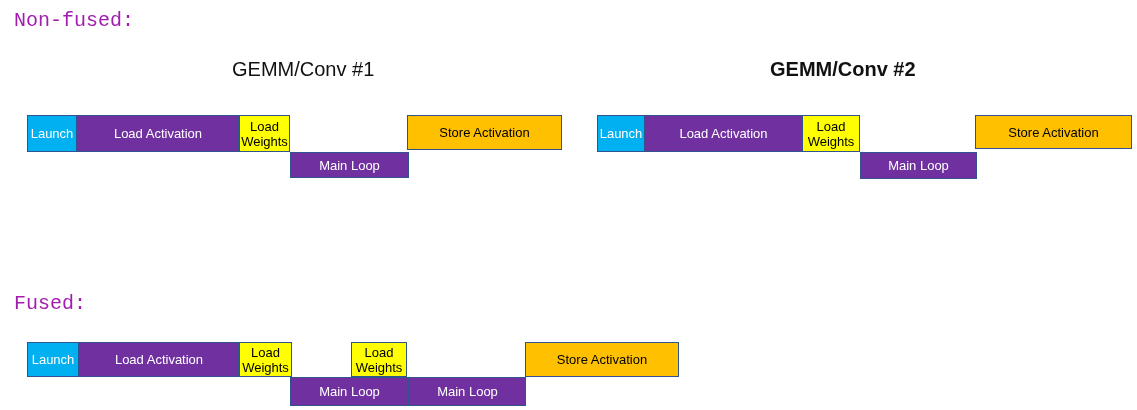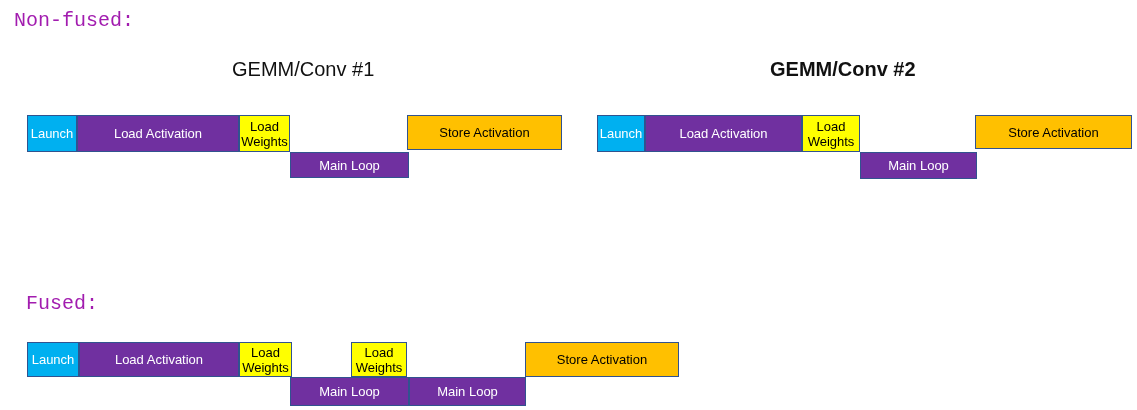--- a/index.html
+++ b/index.html
@@ -43,21 +43,21 @@
 </head>
 <body>
 
 <div class="canvas">
   <div class="section-label" style="left:14px; top:9px;">Non-fused:</div>
 
   <div class="chart-title" style="left:204px; top:57px;margin-left:28px;">GEMM/Conv #1</div>
 
   <div class="chart-title" style="left:770px; top:57px;font-weight:bold;">GEMM/Conv #2</div>
 
-  <div class="section-label" style="left:14px; top:292px;margin-left:12px;">Fused:</div>
+  <div class="section-label" style="left:14px; top:292px;">Fused:</div>
 
   <div class="bars-layer">
       <div class="bar" style="left: 15px; top: 115px; width: 50px; height: 37px; background: rgb(0, 176, 240); color: rgb(255, 255, 255); border-color: rgb(49, 83, 143);">Launch</div>
       <div class="bar" style="left: 65px; top: 115px; width: 162px; height: 37px; background: rgb(112, 48, 160); color: rgb(255, 255, 255); border-color: rgb(49, 83, 143);">Load Activation</div>
       <div class="bar" style="left: 227px; top: 115px; width: 51px; height: 37px; background: rgb(255, 255, 0); color: rgb(0, 0, 0); border-color: rgb(49, 83, 143);">Load Weights</div>
       <div class="bar" style="left: 278px; top: 152px; width: 119px; height: 26px; background: rgb(112, 48, 160); color: rgb(255, 255, 255); border-color: rgb(49, 83, 143);">Main Loop</div>
       <div class="bar" style="left: 395px; top: 115px; width: 155px; height: 35px; background: rgb(255, 192, 0); color: rgb(0, 0, 0); border-color: rgb(49, 83, 143);">Store Activation</div>
       <div class="bar" style="left: 585px; top: 115px; width: 48px; height: 37px; background: rgb(0, 176, 240); color: rgb(255, 255, 255); border-color: rgb(49, 83, 143);">Launch</div>
       <div class="bar" style="left: 633px; top: 115px; width: 157px; height: 37px; background: rgb(112, 48, 160); color: rgb(255, 255, 255); border-color: rgb(49, 83, 143);">Load Activation</div>
       <div class="bar" style="left: 790px; top: 115px; width: 58px; height: 37px; background: rgb(255, 255, 0); color: rgb(0, 0, 0); border-color: rgb(49, 83, 143);">Load Weights</div>

